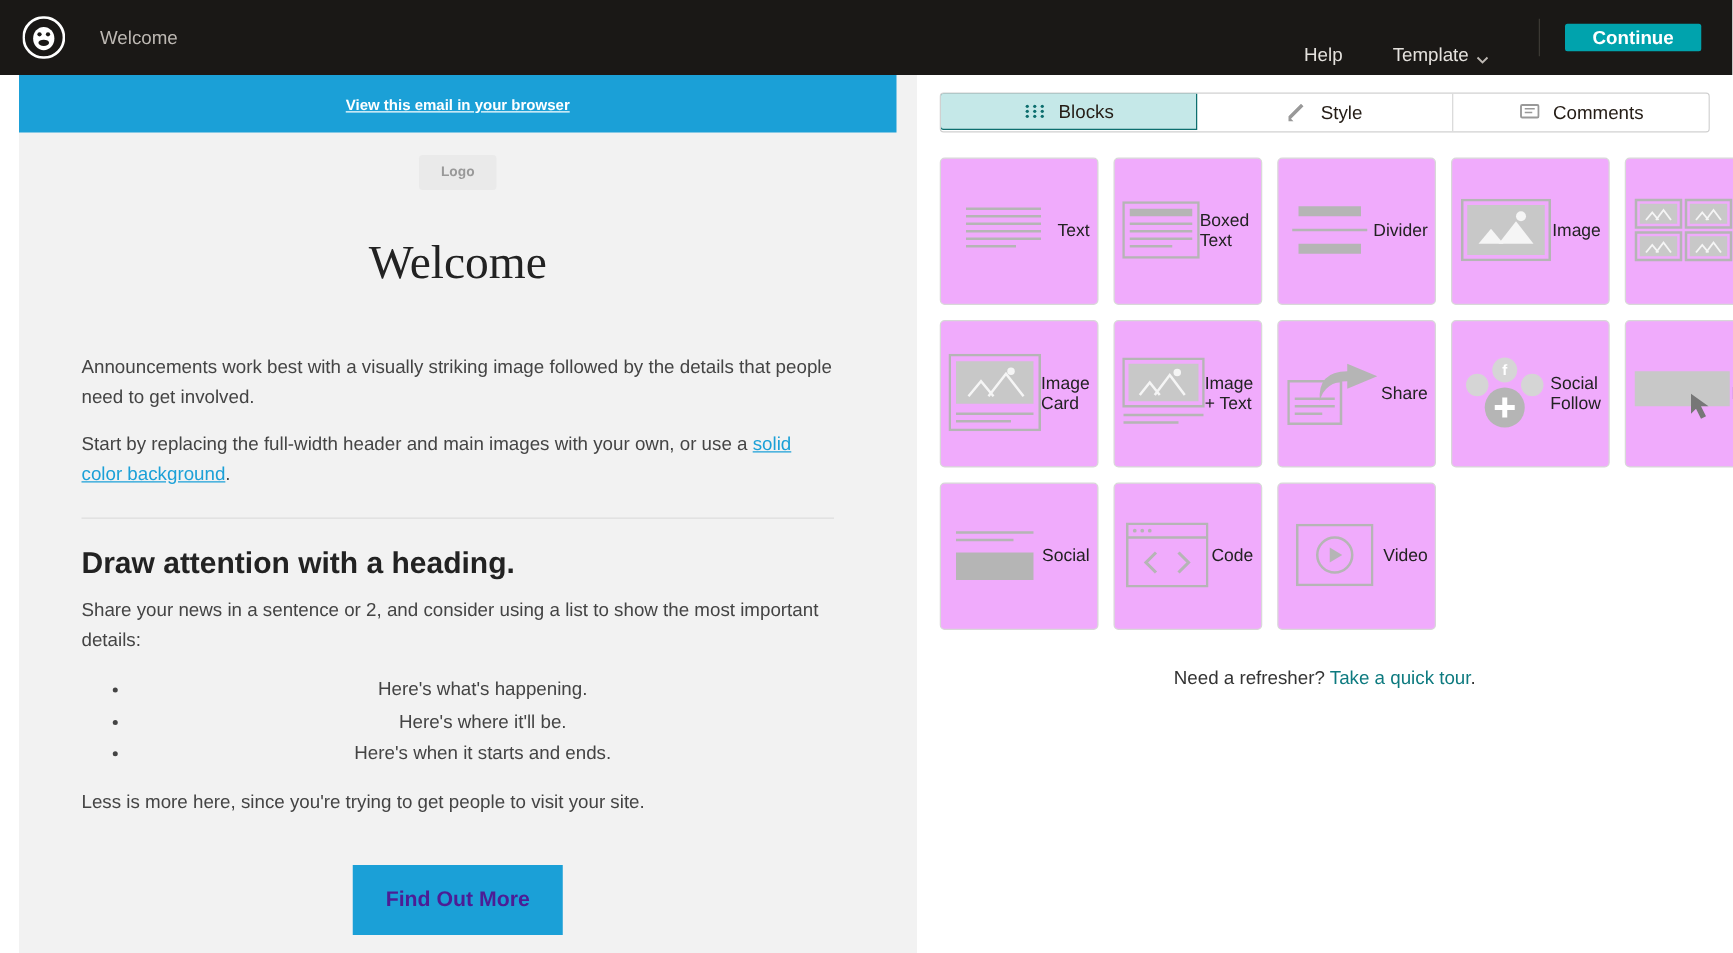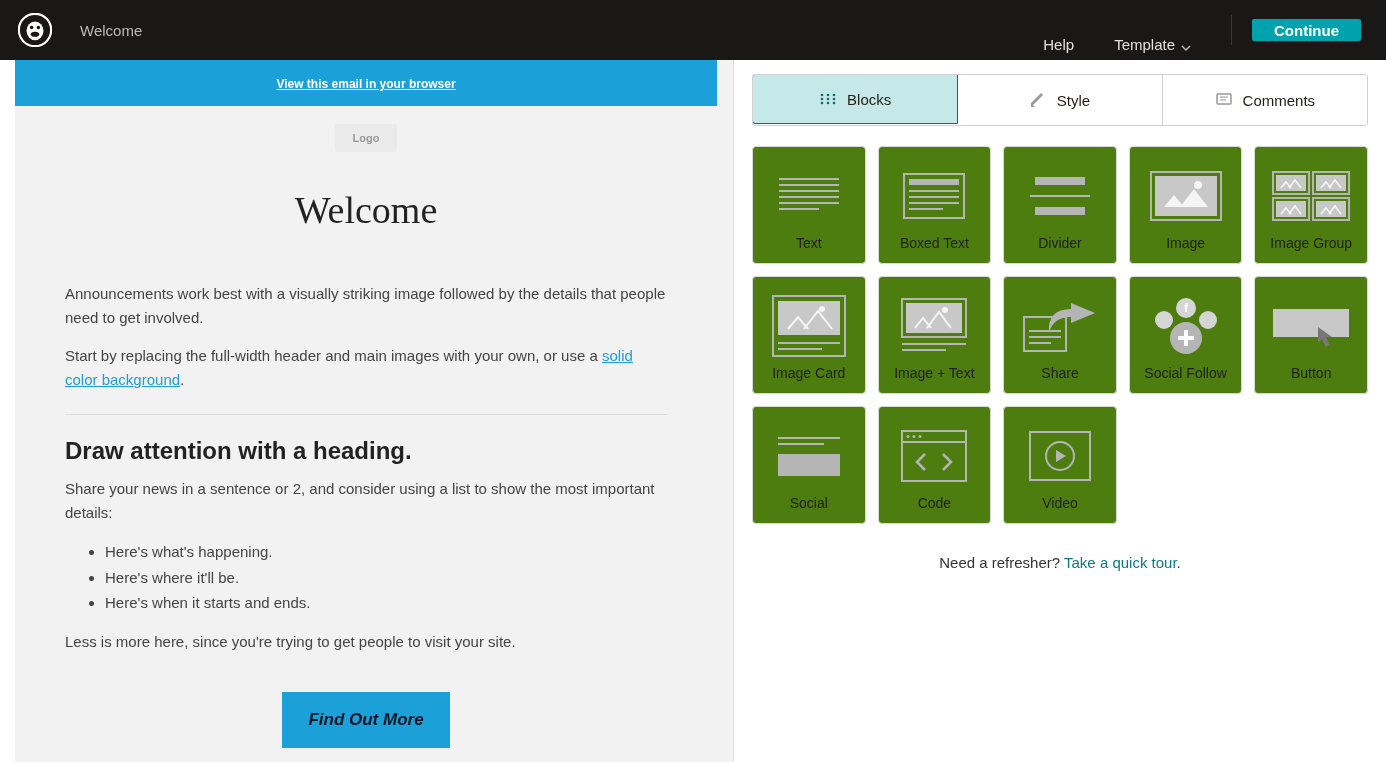--- a/index.html
+++ b/index.html
@@ -21,32 +21,32 @@
 .email-preview { width:702px; background:#f2f2f2; }
 .email-topbar { background:#1ba0d7; text-align:center; padding:15px 0; }
 .email-topbar a { color:#fff; font-size:12px; font-weight:700; text-decoration:underline; }
 .logo-placeholder { width:62px; height:28px; background:#eaeaea; margin:18px auto; display:flex; align-items:center; justify-content:center; font-size:11px; font-weight:600; color:#999; border-radius:3px; }
 .email-body { padding:18px 50px 40px; }
 .email-h1 { font-size:38px; font-weight:400; text-align:center; color:#222; font-family:Georgia,serif; margin-bottom:50px; }
 .email-body p { font-size:15px; line-height:1.6; color:#444; margin-bottom:14px; }
 .email-body a { color:#1ba0d7; text-decoration:underline; }
 .email-body hr { border:none; border-top:1px solid #ddd; margin:22px 0; }
 .email-h2 { font-size:24px; font-weight:700; color:#222; margin-bottom:12px; }
-.email-body ul { padding-left:40px; margin-bottom:14px; }
+.email-body ul { padding-left:40px; margin-bottom:14px;text-align:center; }
 .email-body li { font-size:15px; line-height:1.7; color:#444; }
-.find-btn { background:#1ba0d7; color:#0f172a; font-size:17px; font-weight:700; padding:18px 26px; border:none; display:block; margin:38px auto 10px; cursor:pointer;font-style:italic; }
+.find-btn { background:#1ba0d7; color:#4c1d95; font-size:17px; font-weight:700; padding:18px 26px; border:none; display:block; margin:38px auto 10px; cursor:pointer; }
 .social-row { display:flex; justify-content:center; gap:18px; padding:30px 0; }
 .sidebar { flex:1; background:#fff; border-left:1px solid #e0e0e0; padding:14px 18px; overflow-y:auto; }
 .tabs { display:flex; border:1px solid #d0d0d0; border-radius:3px; overflow:hidden; margin-bottom:20px; }
-.tab { flex:1; height:50px; display:flex; align-items:center; justify-content:center; gap:10px; cursor:pointer; font-size:15px; background:#fff; border-right:1px solid #d0d0d0; }
+.tab { flex:1; height:30px; display:flex; align-items:center; justify-content:center; gap:10px; cursor:pointer; font-size:15px; background:#fff; border-right:1px solid #d0d0d0; }
 .tab:last-child { border-right:none; }
 .tab.active { background:#c5e8e8; border:1px solid #0d6e6e; margin:-1px; position:relative; z-index:1; border-radius:3px 0 0 3px; }
 .tab-icon { width:18px; height:18px; display:flex; align-items:center; justify-content:center; }
 .blocks-grid { display:grid; grid-template-columns:repeat(5,1fr); gap:12px; margin-bottom:30px; }
-.block { border:1px solid #d8d8d8; border-radius:4px; height:118px; display:flex; flex-direction:column; align-items:center; justify-content:flex-end; padding:10px 6px 12px; cursor:grab; background:#4d7c0f; }
+.block { border:1px solid #d8d8d8; border-radius:4px; height:118px; display:flex; align-items:center; justify-content:flex-end; padding:10px 6px 12px; cursor:grab; background:#f0abfc; }
 .block-icon { flex:1; width:100%; display:flex; align-items:center; justify-content:center; }
 .block-label { font-size:14px; color:#222; }
 .refresher { text-align:center; font-size:15px; color:#333; }
 .refresher a { color:#0d7a7f; text-decoration:none; }
 </style>
 </head>
 <body>
 
 <div class="header">
   <div class="logo">

